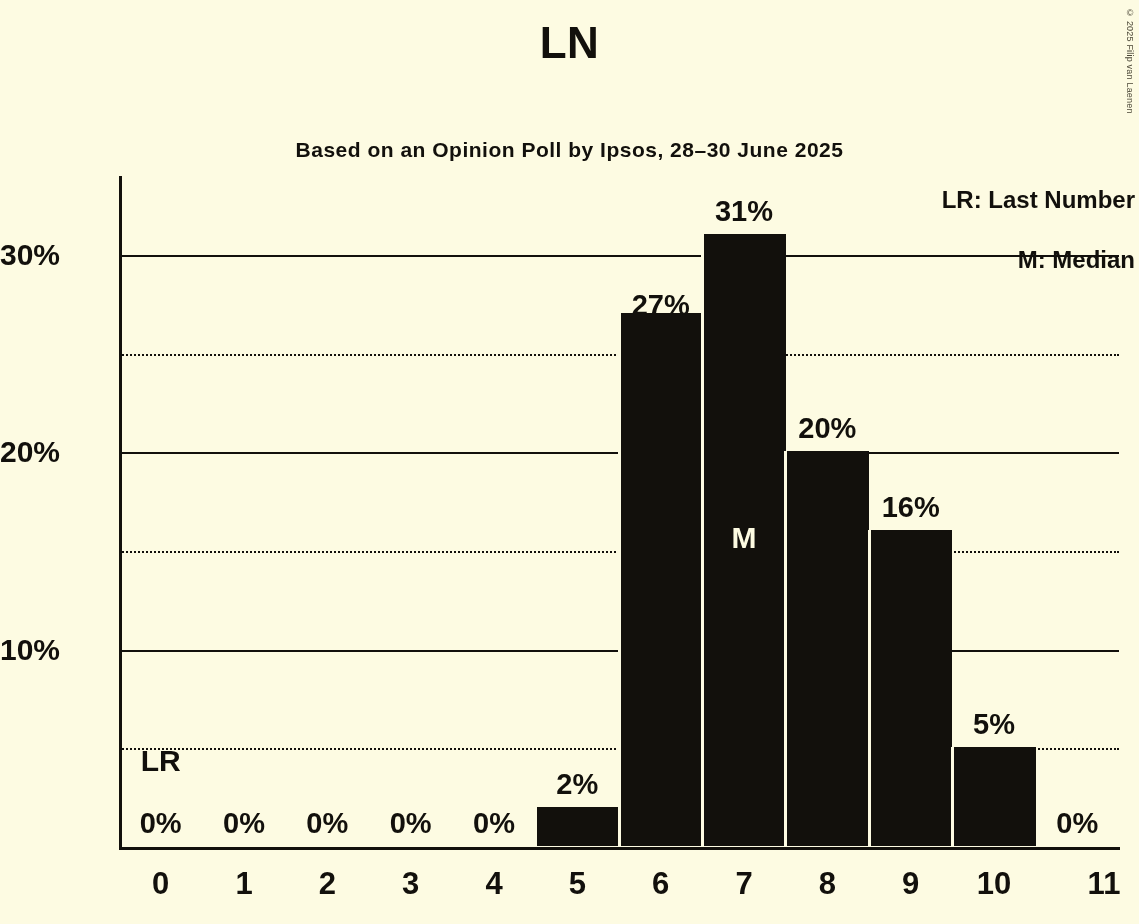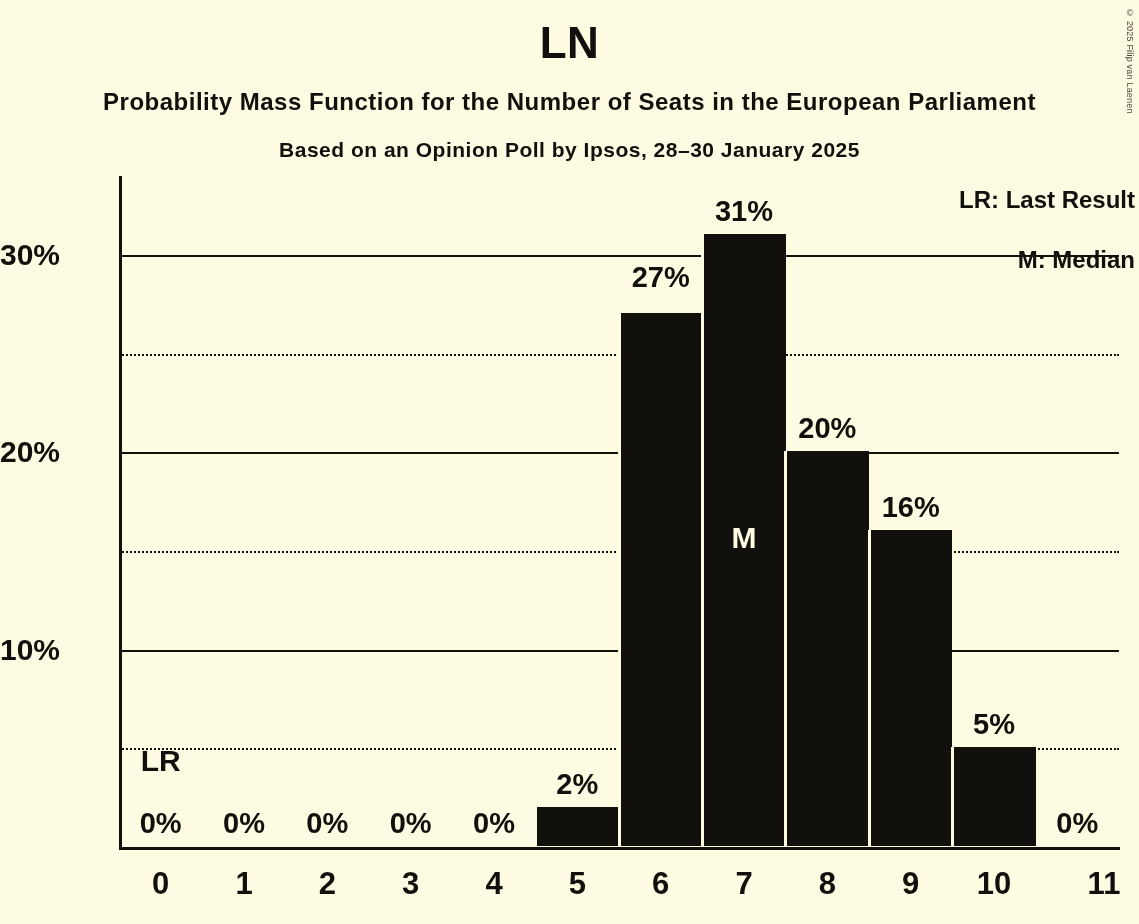--- a/index.html
+++ b/index.html
@@ -146,22 +146,21 @@
     font-weight: bold;
     white-space: nowrap;
   }
 </style>
 </head>
 <body>
 
 <div id="chart-root">
 
   <div class="title" id="chart-title">LN</div>
-  <div class="title" id="chart-subtitle">Probability Mass Function for the Number of Seats in the European Parliament</div>
-  <div class="title" id="chart-source">Based on an Opinion Poll by Ipsos, 28–30 January 2025</div>
+  <div class="title" id="chart-source">Based on an Opinion Poll by Ipsos, 28–30 June 2025</div>
   <div id="copyright">© 2025 Filip van Laenen</div>
 
   <div id="plot">
     <div class="axis-line" id="y-axis"></div>
     <div class="axis-line" id="x-axis"></div>
     <div id="gridlines">
         <div class="gridline minor" style="top: 572.324px;"></div>
         <div class="gridline minor" style="top: 374.971px;"></div>
         <div class="gridline minor" style="top: 177.618px;"></div>
         <div class="gridline" style="top: 473.647px;"></div>
@@ -177,21 +176,21 @@
         <div class="bar-label" style="left: 41.6667px; top: 631px;">0%</div>
         <div class="bar-label" style="left: 125px; top: 631px;">0%</div>
         <div class="bar-label" style="left: 208.333px; top: 631px;">0%</div>
         <div class="bar-label" style="left: 291.667px; top: 631px;">0%</div>
         <div class="bar-label" style="left: 375px; top: 631px;">0%</div>
         <div class="bar" style="left: 416.667px; width: 83.3333px; height: 39.4706px;"></div>
         <div class="bar-gap" style="left: 415.167px; height: 39.4706px;"></div>
         <div class="bar-label" style="left: 458.333px; top: 591.529px;">2%</div>
         <div class="bar" style="left: 500px; width: 83.3333px; height: 532.853px;"></div>
         <div class="bar-gap" style="left: 498.5px; height: 532.853px;"></div>
-        <div class="bar-label" style="left: 541.667px; top: 85px;">27%</div>
+        <div class="bar-label" style="left: 541.667px; top: 113px;">27%</div>
         <div class="bar" style="left: 583.333px; width: 83.3333px; height: 611.794px;"></div>
         <div class="bar-gap" style="left: 581.833px; height: 611.794px;"></div>
         <div class="bar-label" style="left: 625px; top: 19.2059px;">31%</div>
         <div class="bar" style="left: 666.667px; width: 83.3333px; height: 394.706px;"></div>
         <div class="bar-gap" style="left: 665.167px; height: 394.706px;"></div>
         <div class="bar-label" style="left: 708.333px; top: 236.294px;">20%</div>
         <div class="bar" style="left: 750px; width: 83.3333px; height: 315.765px;"></div>
         <div class="bar-gap" style="left: 748.5px; height: 315.765px;"></div>
         <div class="bar-label" style="left: 791.667px; top: 315.235px;">16%</div>
         <div class="bar" style="left: 833.333px; width: 83.3333px; height: 98.6765px;"></div>
@@ -211,17 +210,17 @@
         <div class="xtick-label" style="left: 541.667px;">6</div>
         <div class="xtick-label" style="left: 625px;">7</div>
         <div class="xtick-label" style="left: 708.333px;">8</div>
         <div class="xtick-label" style="left: 791.667px;">9</div>
         <div class="xtick-label" style="left: 875px;">10</div>
         <div class="xtick-label" style="left: 985px;">11</div>
       </div>
   </div>
 
   <div id="legend">
-    <div class="legend-entry" style="top:186px">LR: Last Result</div>
+    <div class="legend-entry" style="top:186px">LR: Last Number</div>
     <div class="legend-entry" style="top:246px">M: Median</div>
   </div>
 
 </div>
 
 </body></html>

